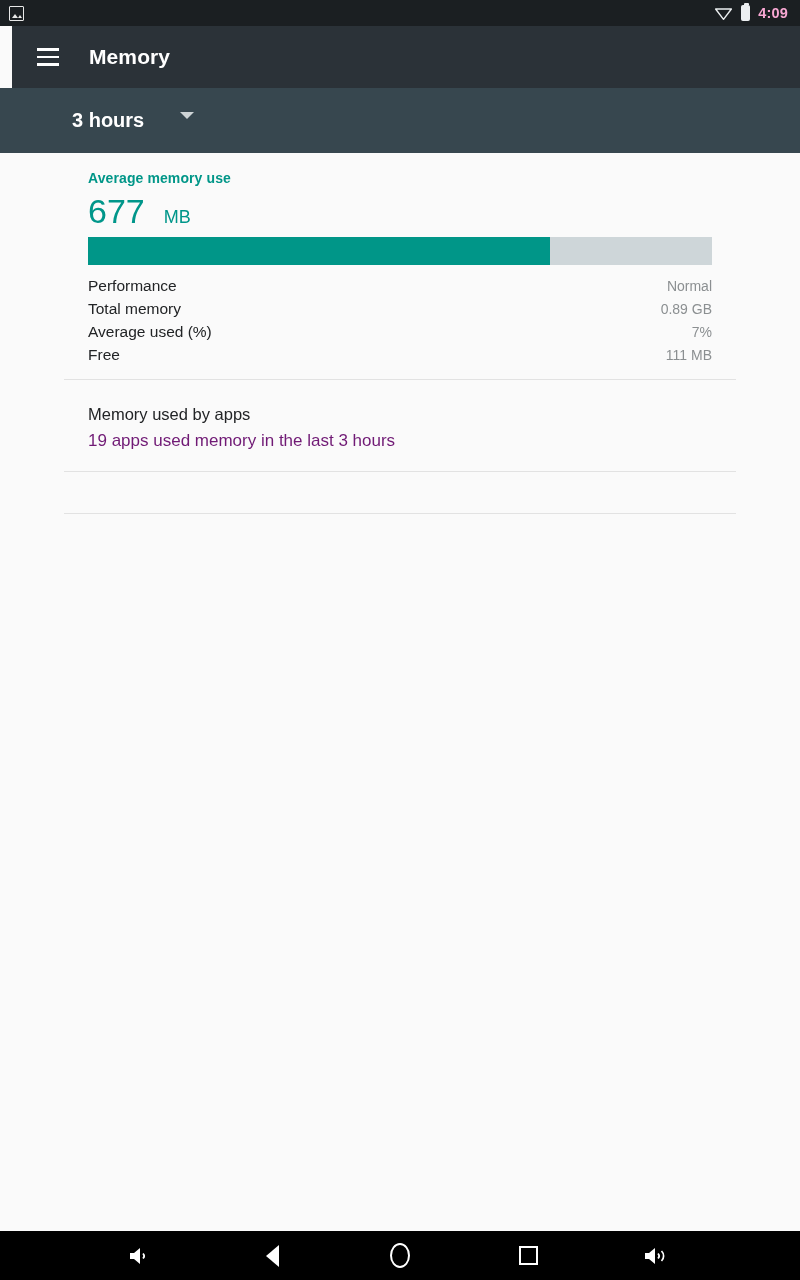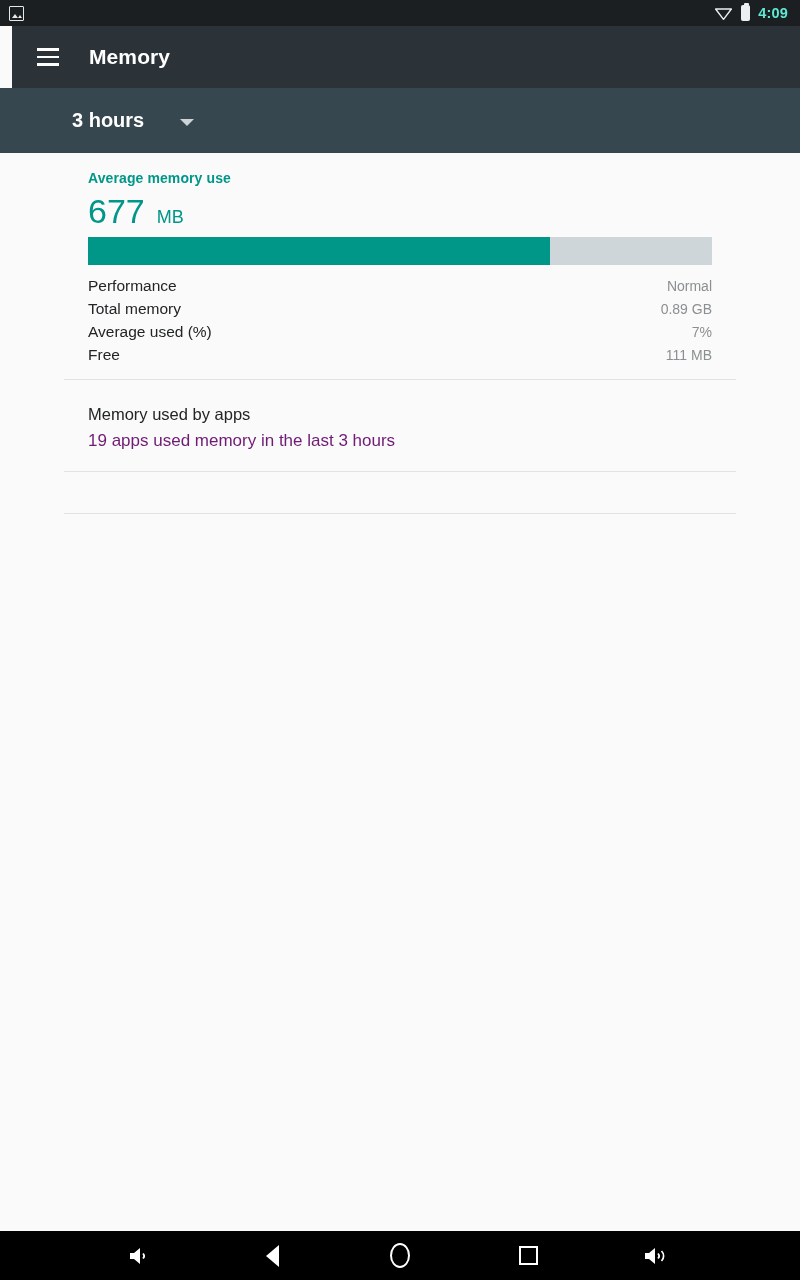--- a/index.html
+++ b/index.html
@@ -38,21 +38,21 @@
   }
   .wifi-icon { width:19px; height:15px; display:block; }
   .battery-icon {
     width:9px; height:16px; position:relative;
     border:1.4px solid #eceff1; border-radius:1.5px; background:#eceff1;
   }
   .battery-icon::before {
     content:""; position:absolute; top:-3.4px; left:2px;
     width:5px; height:2px; background:#eceff1; border-radius:1px 1px 0 0;
   }
-  .clock { color:#5eead4; font-size:14.5px; font-weight:bold; letter-spacing:0.2px; }
+  .clock { color:#f9a8d4; font-size:14.5px; font-weight:bold; letter-spacing:0.2px; }
 
   
   .toolbar {
     position:absolute; top:26px; left:12px; width:800px; height:62px;
     background:#2b3238; display:flex; align-items:center;
   }
   .hamburger {
     width:48px; height:48px; margin-left:12px;
     display:flex; flex-direction:column; justify-content:center;
     align-items:center; gap:5px; cursor:pointer;
@@ -61,39 +61,39 @@
   .toolbar-title {
     color:#ffffff; font-size:21px; font-weight:bold; margin-left:17px;
     letter-spacing:0.1px;
   }
 
   
   .subheader {
     position:absolute; top:88px; left:0; width:800px; height:65px;
     background:#37474f; display:flex; align-items:center;
   }
-  .spinner { display:flex; align-items:center; margin-left:72px; cursor:pointer; }
+  .spinner { display:flex; margin-left:72px; cursor:pointer; }
   .spinner-label { color:#ffffff; font-size:20px; font-weight:bold; }
   .spinner-arrow {
     width:0; height:0; margin-left:36px; margin-top:3px;
     border-left:7px solid transparent; border-right:7px solid transparent;
     border-top:7px solid #ced4d6;
   }
 
   
   .content { position:absolute; top:153px; left:0; width:800px; bottom:49px; background:#fafafa; }
 
   .summary { padding:0 88px; }
   .summary-label {
     color:#009688; font-size:14px; font-weight:bold;
     padding-top:17px; letter-spacing:0.1px;
   }
   .summary-value-row { display:flex; align-items:baseline; padding-top:8px; }
   .summary-value { color:#00968a; font-size:34px; font-weight:300; line-height:1; }
-  .summary-unit { color:#00968a; font-size:18px; font-weight:400; margin-left:12px; }
+  .summary-unit { color:#00968a; font-size:18px; font-weight:400; margin-left:19px; }
 
   .progress-wrap {
     position:absolute; left:88px; top:84px; width:624px; height:28px;
     background:#ced6d9;
   }
   .progress-fill { height:100%; background:#009688; }
 
   .detail-list { position:absolute; left:88px; top:124px; width:624px; }
   .detail-row {
     display:flex; justify-content:space-between; align-items:baseline;

